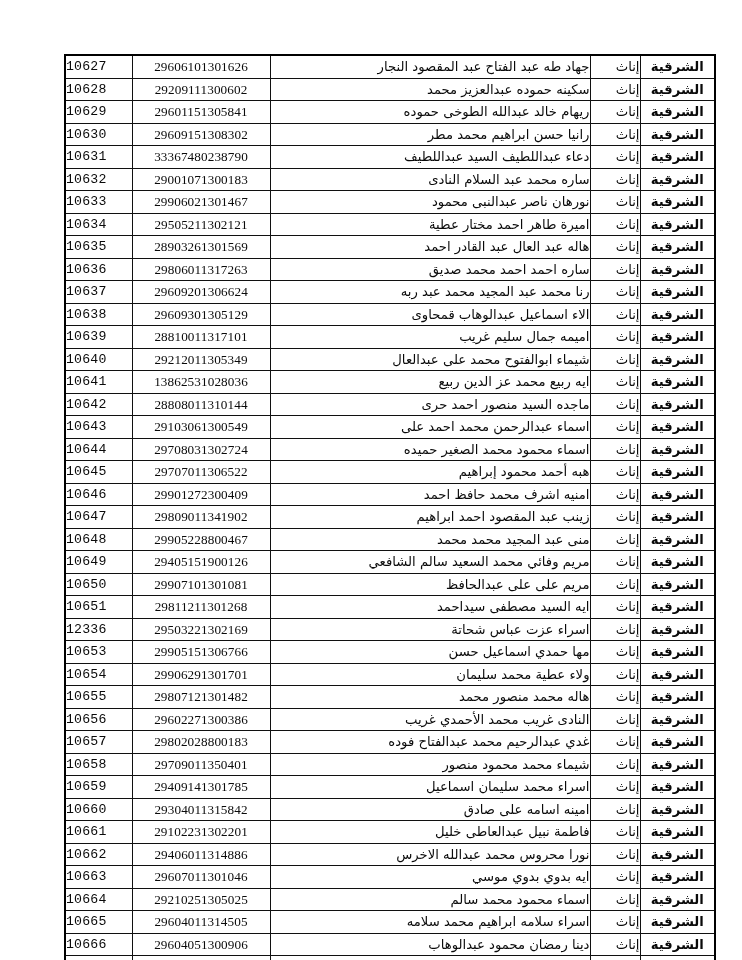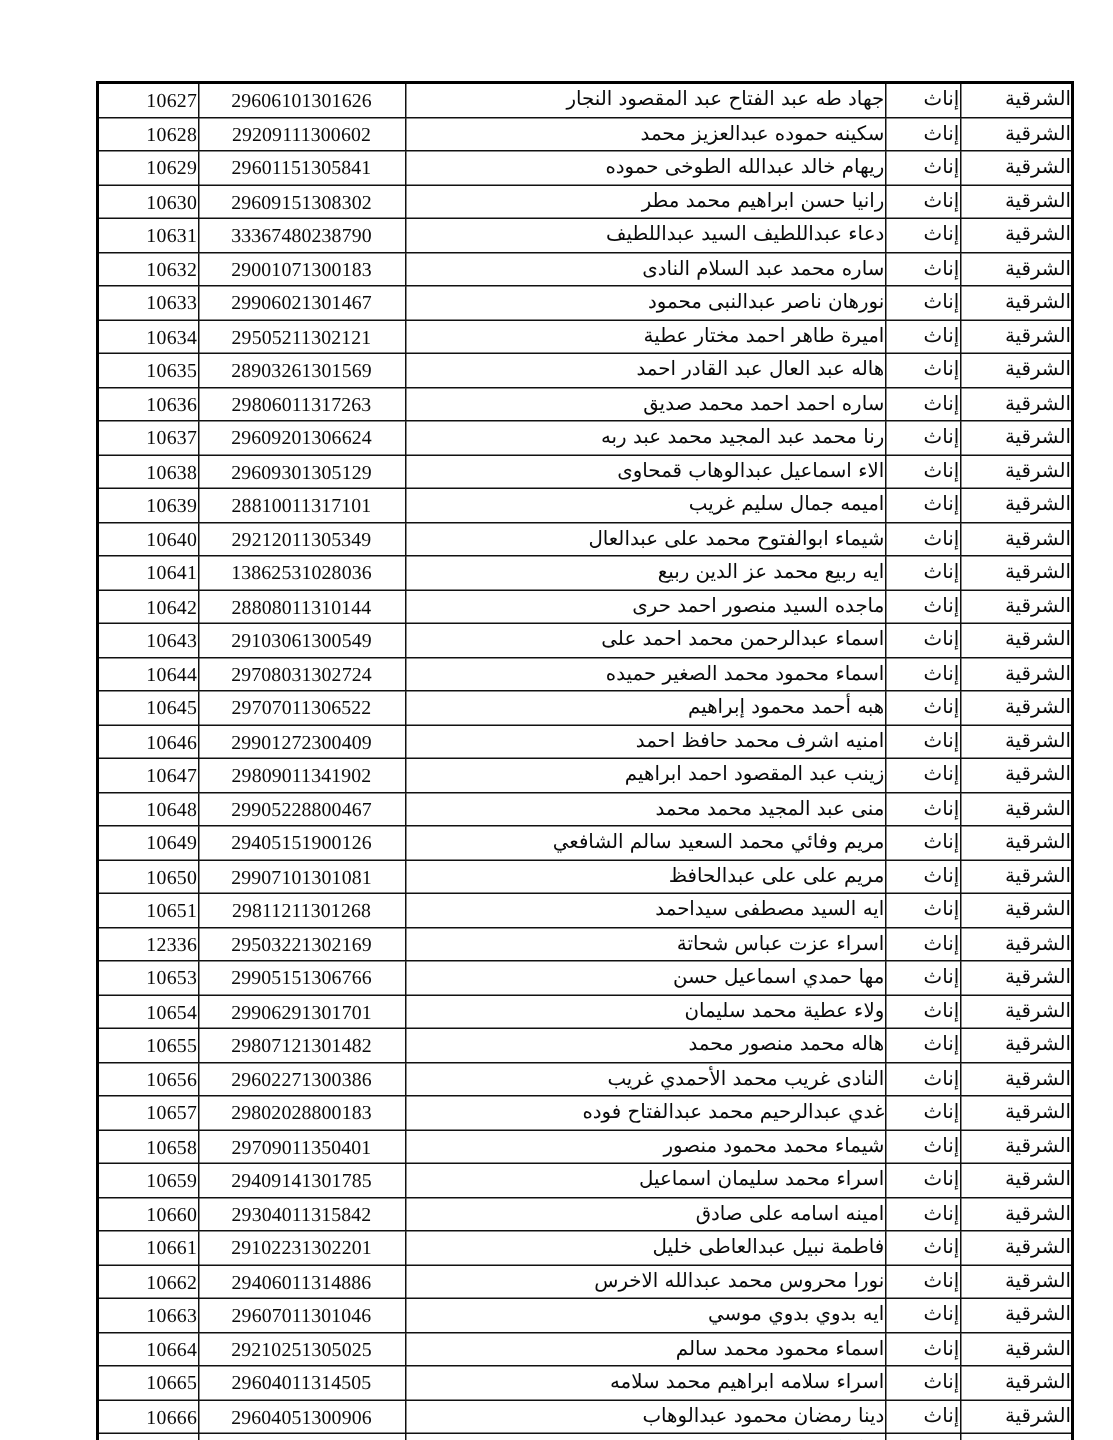--- a/index.html
+++ b/index.html
@@ -53,23 +53,23 @@
   }
 
   
   col.c-serial { width: 67px; }
   col.c-nid    { width: 138px; }
   col.c-name   { width: 320px; }
   col.c-gender { width: 50px; }
   col.c-gov    { width: 75px; }
 
   td.cell-serial {
-    text-align: right;
+    text-align: left;
     direction: ltr;
-    font-family: Liberation Serif, serif;
+    font-family: Liberation Mono, monospace;
     font-size: 14.5px;
     letter-spacing: 0.2px;
   }
 
   td.cell-nid {
     text-align: center;
     direction: ltr;
     font-family: "Liberation Serif", "DejaVu Serif", serif;
     font-size: 14.8px;
     letter-spacing: 0.1px;
@@ -88,25 +88,26 @@
     margin-top: 46px;
   }
 
   td.cell-gender {
     direction: rtl;
     font-family: "DejaVu Sans", "Liberation Sans", sans-serif;
     font-size: 12.4px;
   }
 
   td.cell-gov {
-    text-align: right;
+    text-align: center;
     direction: rtl;
     padding-left: 3px;
     font-family: "DejaVu Sans", "Liberation Sans", sans-serif;
     font-size: 12.4px;
+    font-weight: bold;
   }
 
   
   table.roster {
     border: 2px solid #000;
   }
 </style>
 </head>
 <body>
 

